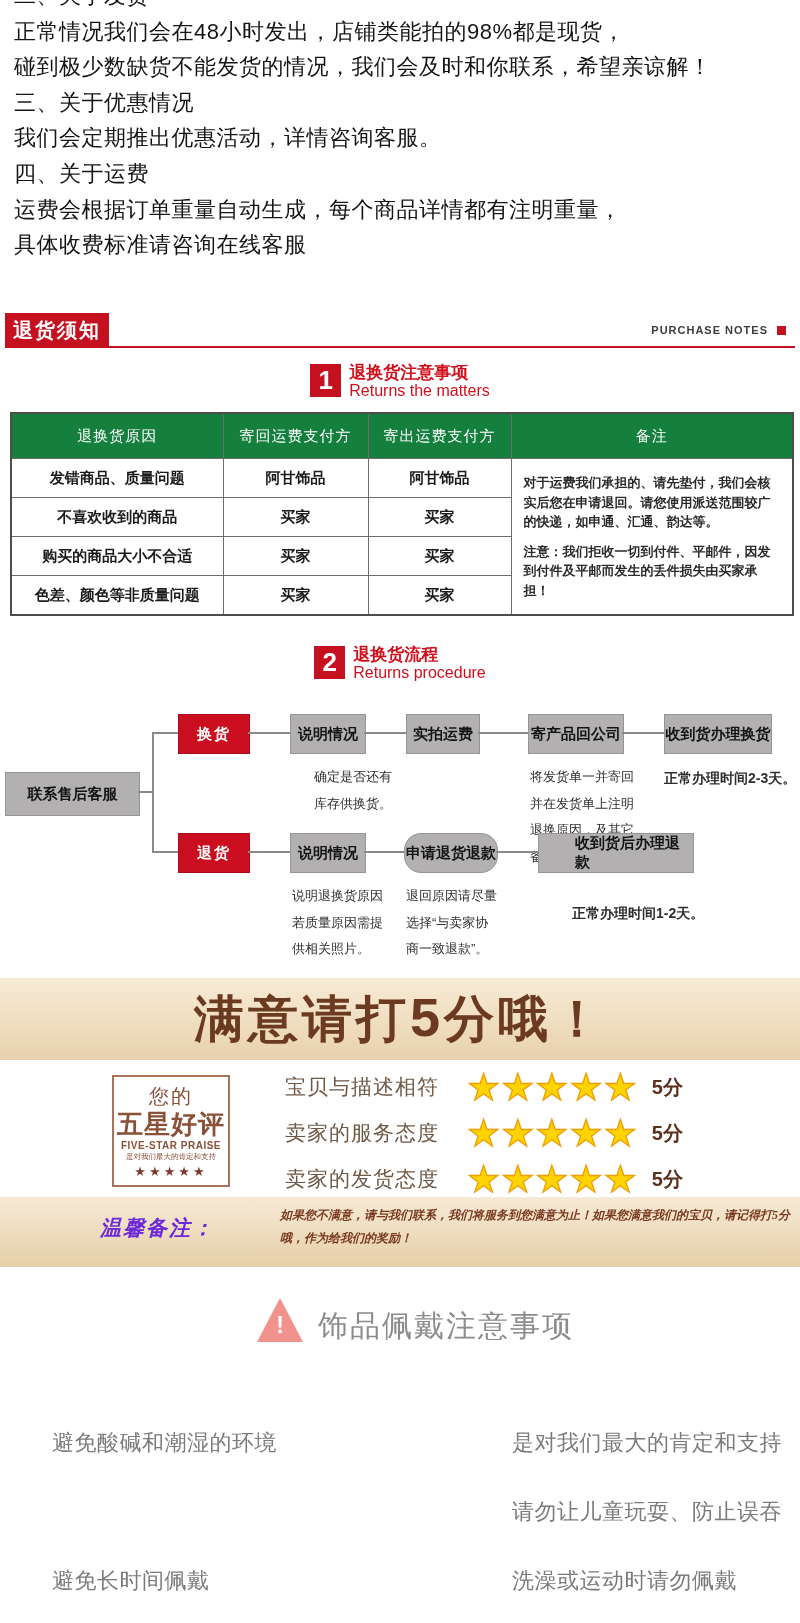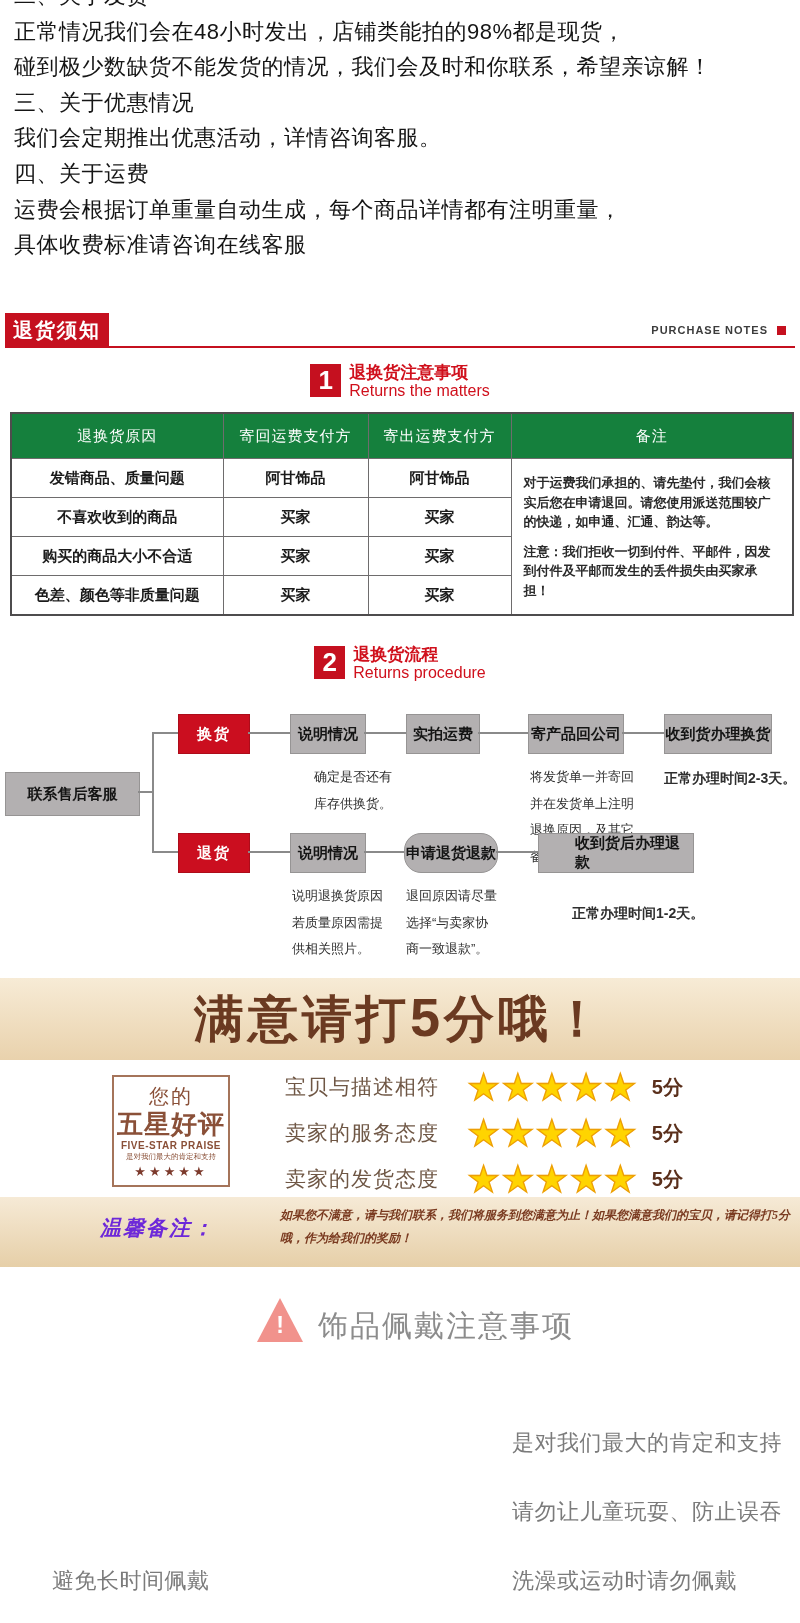--- a/index.html
+++ b/index.html
@@ -240,18 +240,19 @@
 
   <div class="abs" id="band-b"></div>
   <div class="abs" id="note-label">温馨备注：</div>
   <div class="abs" id="note-text">如果您不满意，请与我们联系，我们将服务到您满意为止！如果您满意我们的宝贝，请记得打5分
 哦，作为给我们的奖励！</div>
 
   <div class="abs" id="tri"></div>
   <div class="abs" id="tri-mark">!</div>
   <div class="abs" id="care-title">饰品佩戴注意事项</div>
 
+  <div class="care-item" style="left:52px;top:1428px;">避免酸碱和潮湿的环境</div>
   <div class="care-item" style="left:52px;top:1566px;">避免长时间佩戴</div>
   <div class="care-item" style="left:512px;top:1428px;">是对我们最大的肯定和支持</div>
   <div class="care-item" style="left:512px;top:1497px;">请勿让儿童玩耍、防止误吞</div>
   <div class="care-item" style="left:512px;top:1566px;">洗澡或运动时请勿佩戴</div>
 
 </div>
 
 </body></html>

